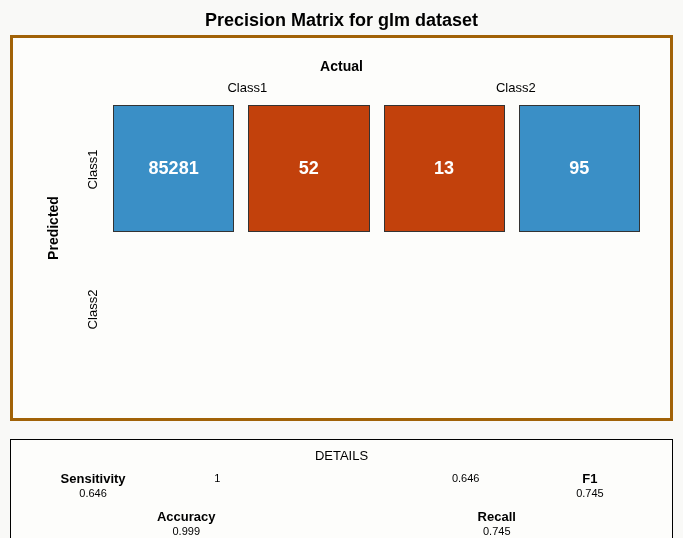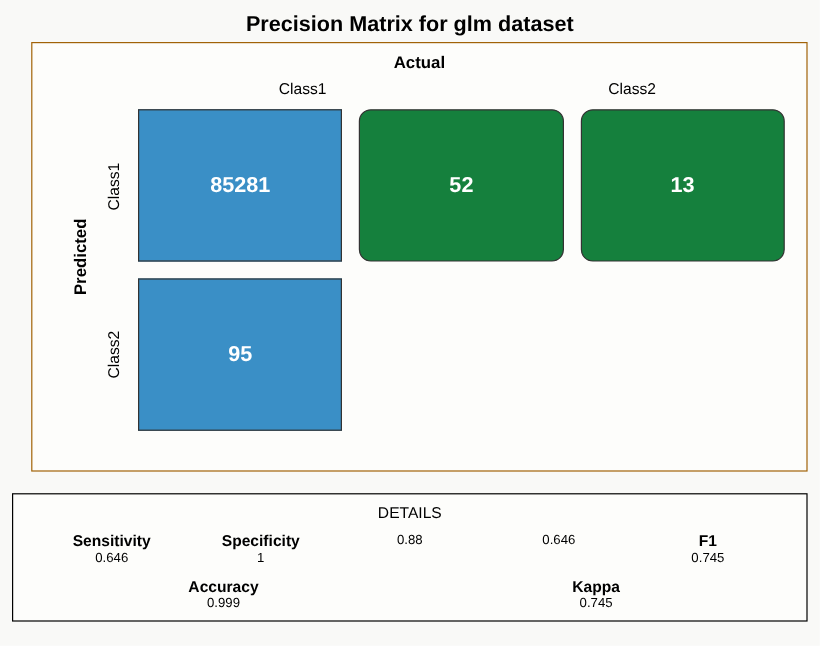--- a/index.html
+++ b/index.html
@@ -9,26 +9,25 @@
       font-family: Arial, sans-serif;
       width: 663px;
     }
     .title {
       text-align: center;
       font-weight: bold;
       font-size: 18px;
       margin-bottom: 4px;
     }
     .matrix-panel {
-      border: 1px solid #a16207;
+      border: 3px solid #a16207;
       background: #fdfdfb;
-      padding: 8px;
+      padding: 20px;
       position: relative;
       height: 340px;
-      margin-left: 16px;
     }
     .actual-label {
       text-align: center;
       font-weight: bold;
       font-size: 14px;
       margin-bottom: 2px;
     }
     .predicted-label {
       position: absolute;
       left: 8px;
@@ -65,36 +64,36 @@
       justify-content: center;
       font-size: 13px;
     }
     .row-label span {
       transform: rotate(-90deg);
       white-space: nowrap;
     }
     .cells {
       flex: 1;
       display: grid;
-      grid-template-columns: 1fr 1fr 1fr;
+      grid-template-columns: 1fr 1fr 1fr 1fr;
       grid-template-rows: 1fr 1fr;
       gap: 14px;
       padding: 6px 10px 6px 0;
     }
     .cell {
       display: flex;
       align-items: center;
       justify-content: center;
       color: #fff;
       font-weight: bold;
       font-size: 18px;
       border: 1px solid #333;
     }
     .cell-diag { background: #3a8fc6; }
-    .cell-off { background: #15803d; border-radius: 10px; }
+    .cell-off { background: #c2410c; }
     .details-panel {
       border: 1px solid #000;
       background: #fdfdfb;
       margin-top: 18px;
       padding: 8px 20px 8px;
     }
     .details-title {
       text-align: center;
       font-size: 13px;
       margin-bottom: 8px;
@@ -156,38 +155,36 @@
 
 <div class="details-panel">
   <div class="details-title">DETAILS</div>
 
   <div class="metrics-row">
     <div class="metric">
       <div class="metric-label">Sensitivity</div>
       <div class="metric-value">0.646</div>
     </div>
     <div class="metric">
-      <div class="metric-label">Specificity</div>
       <div class="metric-value">1</div>
     </div>
     <div class="metric">
-      <div class="metric-value">0.88</div>
     </div>
     <div class="metric">
       <div class="metric-value">0.646</div>
     </div>
     <div class="metric">
       <div class="metric-label">F1</div>
       <div class="metric-value">0.745</div>
     </div>
   </div>
 
   <div class="metrics-row2">
     <div class="metric">
       <div class="metric-label">Accuracy</div>
       <div class="metric-value">0.999</div>
     </div>
     <div class="metric">
-      <div class="metric-label">Kappa</div>
+      <div class="metric-label">Recall</div>
       <div class="metric-value">0.745</div>
     </div>
   </div>
 </div>
 
 </body></html>

